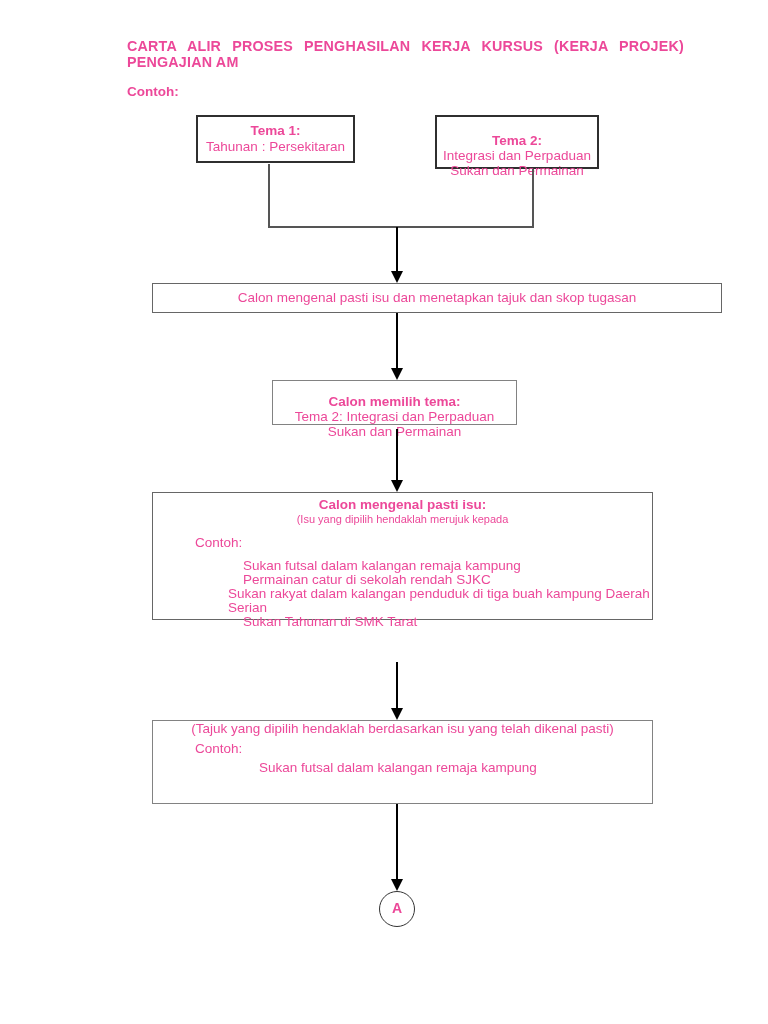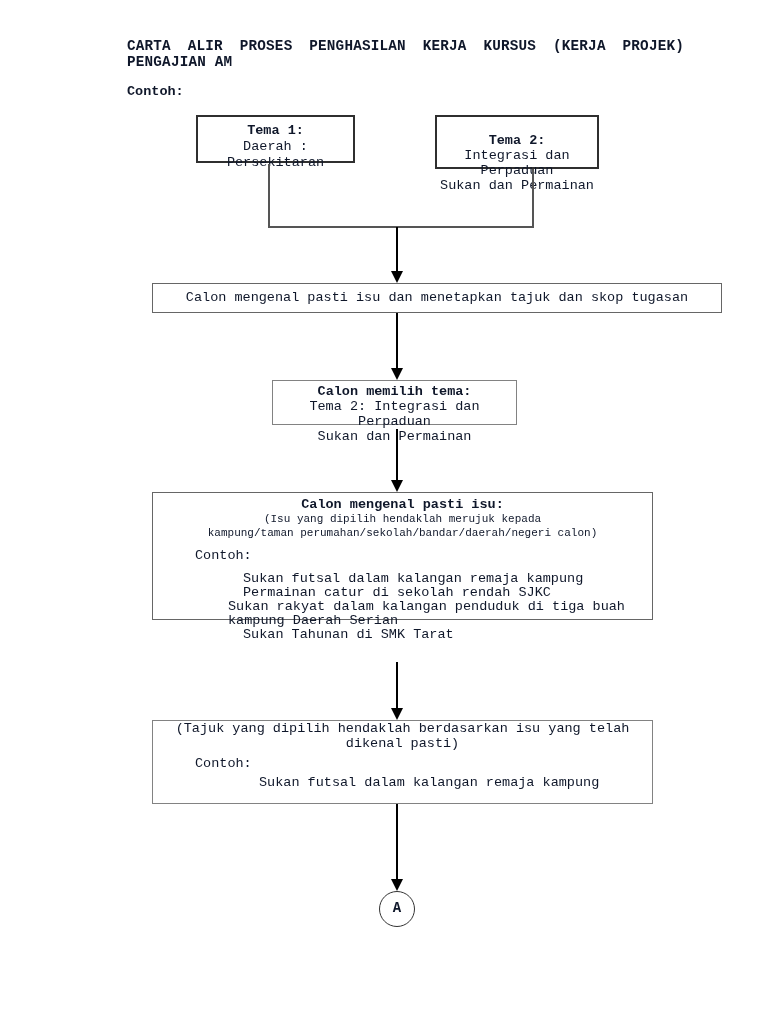--- a/index.html
+++ b/index.html
@@ -1,34 +1,34 @@
 <!DOCTYPE html>
 <html><head>
 <meta charset="utf-8">
 <style>
   html,body{margin:0;padding:0;background:#ffffff;}
   .page{
     position:relative;width:768px;height:1024px;background:#ffffff;
-    font-family:Liberation Mono, monospace;color:#0f172a;
+    font-family:Liberation Sans, sans-serif;color:#ec4899;
     overflow:hidden;
   }
   .abs{position:absolute;}
   
   .title{left:127px;top:38px;width:557px;font-weight:bold;font-size:14.3px;line-height:16px;letter-spacing:.2px;}
   .title-l1{text-align:justify;text-align-last:justify;}
   .contoh-top{left:127px;top:84px;font-weight:bold;font-size:13.5px;}
   
   .fbox{box-sizing:border-box;background:#fff;font-size:13.5px;text-align:center;}
   .b-dark{border:2px solid #2f2f2f;text-align:center;}
   .b-mid{border:1px solid #666;}
   .b-light{border:1px solid #828282;}
   .tema1{left:196px;top:115px;width:159px;height:48px;padding-top:6px;line-height:16px;}
   .tema2{left:435px;top:115px;width:164px;height:54px;padding-top:16px;line-height:15px;}
   .step1{left:152px;top:283px;width:570px;height:30px;line-height:27px;}
-  .step2{left:272px;top:380px;width:245px;height:45px;padding-top:3px;line-height:15px;overflow:visible;}
+  .step2{left:272px;top:380px;width:245px;height:45px;padding-top:13px;line-height:15px;overflow:visible;}
   .step3{left:152px;top:492px;width:501px;height:128px;text-align:left;}
   .step4{left:152px;top:720px;width:501px;height:84px;text-align:left;}
   .bold{font-weight:bold;}
   .ctr{text-align:center;}
   .step3 .head{margin-top:4px;line-height:16px;}
   .step3 .note{font-size:11px;line-height:13.5px;}
   .step3 .contoh{margin:9px 0 0 42px;line-height:14px;}
   .step3 .items{margin-top:9px;line-height:14px;}
   .ind-a{margin-left:90px;}
   .ind-b{margin-left:75px;}
@@ -65,21 +65,21 @@
 <div class="page">
 
   <div class="abs title">
     <div class="title-l1">CARTA ALIR PROSES PENGHASILAN KERJA KURSUS (KERJA PROJEK)</div>
     <div>PENGAJIAN AM</div>
   </div>
   <div class="abs contoh-top">Contoh:</div>
 
   <div class="abs fbox b-dark tema1">
     <div class="bold">Tema 1:</div>
-    <div>Daerah : Persekitaran</div>
+    <div>Tahunan : Persekitaran</div>
   </div>
   <div class="abs fbox b-dark tema2">
     <div class="bold">Tema 2:</div>
     <div>Integrasi dan Perpaduan</div>
     <div>Sukan dan Permainan</div>
   </div>
 
   <div class="abs cline v-left"></div>
   <div class="abs cline v-right"></div>
   <div class="abs cline h-join"></div>
@@ -99,21 +99,20 @@
     <div>Tema 2: Integrasi dan Perpaduan</div>
     <div>Sukan dan Permainan</div>
   </div>
 
   <div class="abs stem s3"></div>
   <div class="abs ahead a3"></div>
 
   <div class="abs fbox b-mid step3">
     <div class="bold ctr head">Calon mengenal pasti isu:</div>
     <div class="ctr note">(Isu yang dipilih hendaklah merujuk kepada</div>
-    <div class="ctr note">kampung/taman perumahan/sekolah/bandar/daerah/negeri calon)</div>
     <div class="contoh">Contoh:</div>
     <div class="items">
       <div class="ind-a">Sukan futsal dalam kalangan remaja kampung</div>
       <div class="ind-a">Permainan catur di sekolah rendah SJKC</div>
       <div class="ind-b">Sukan rakyat dalam kalangan penduduk di tiga buah kampung Daerah Serian</div>
       <div class="ind-a">Sukan Tahunan di SMK Tarat</div>
     </div>
   </div>
 
   <div class="abs stem s4"></div>

